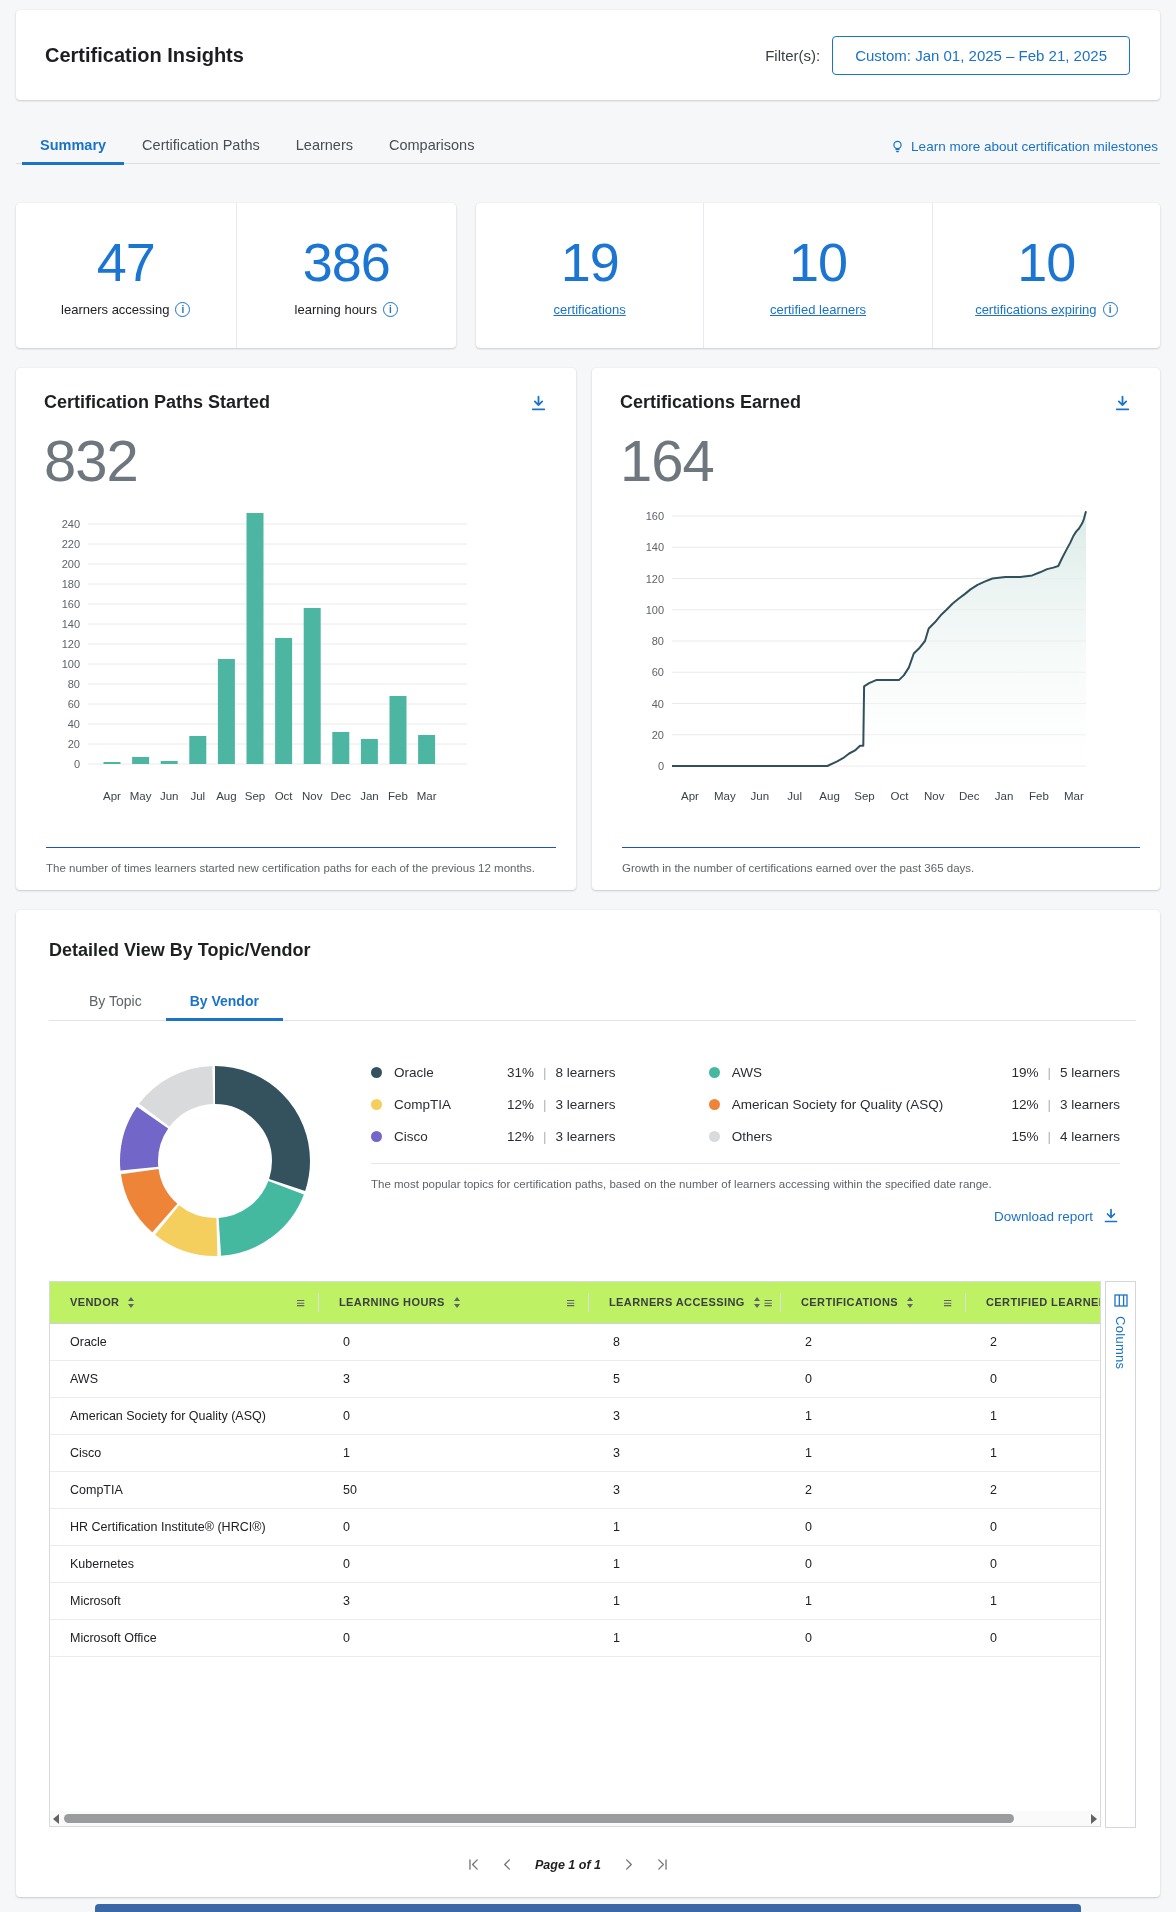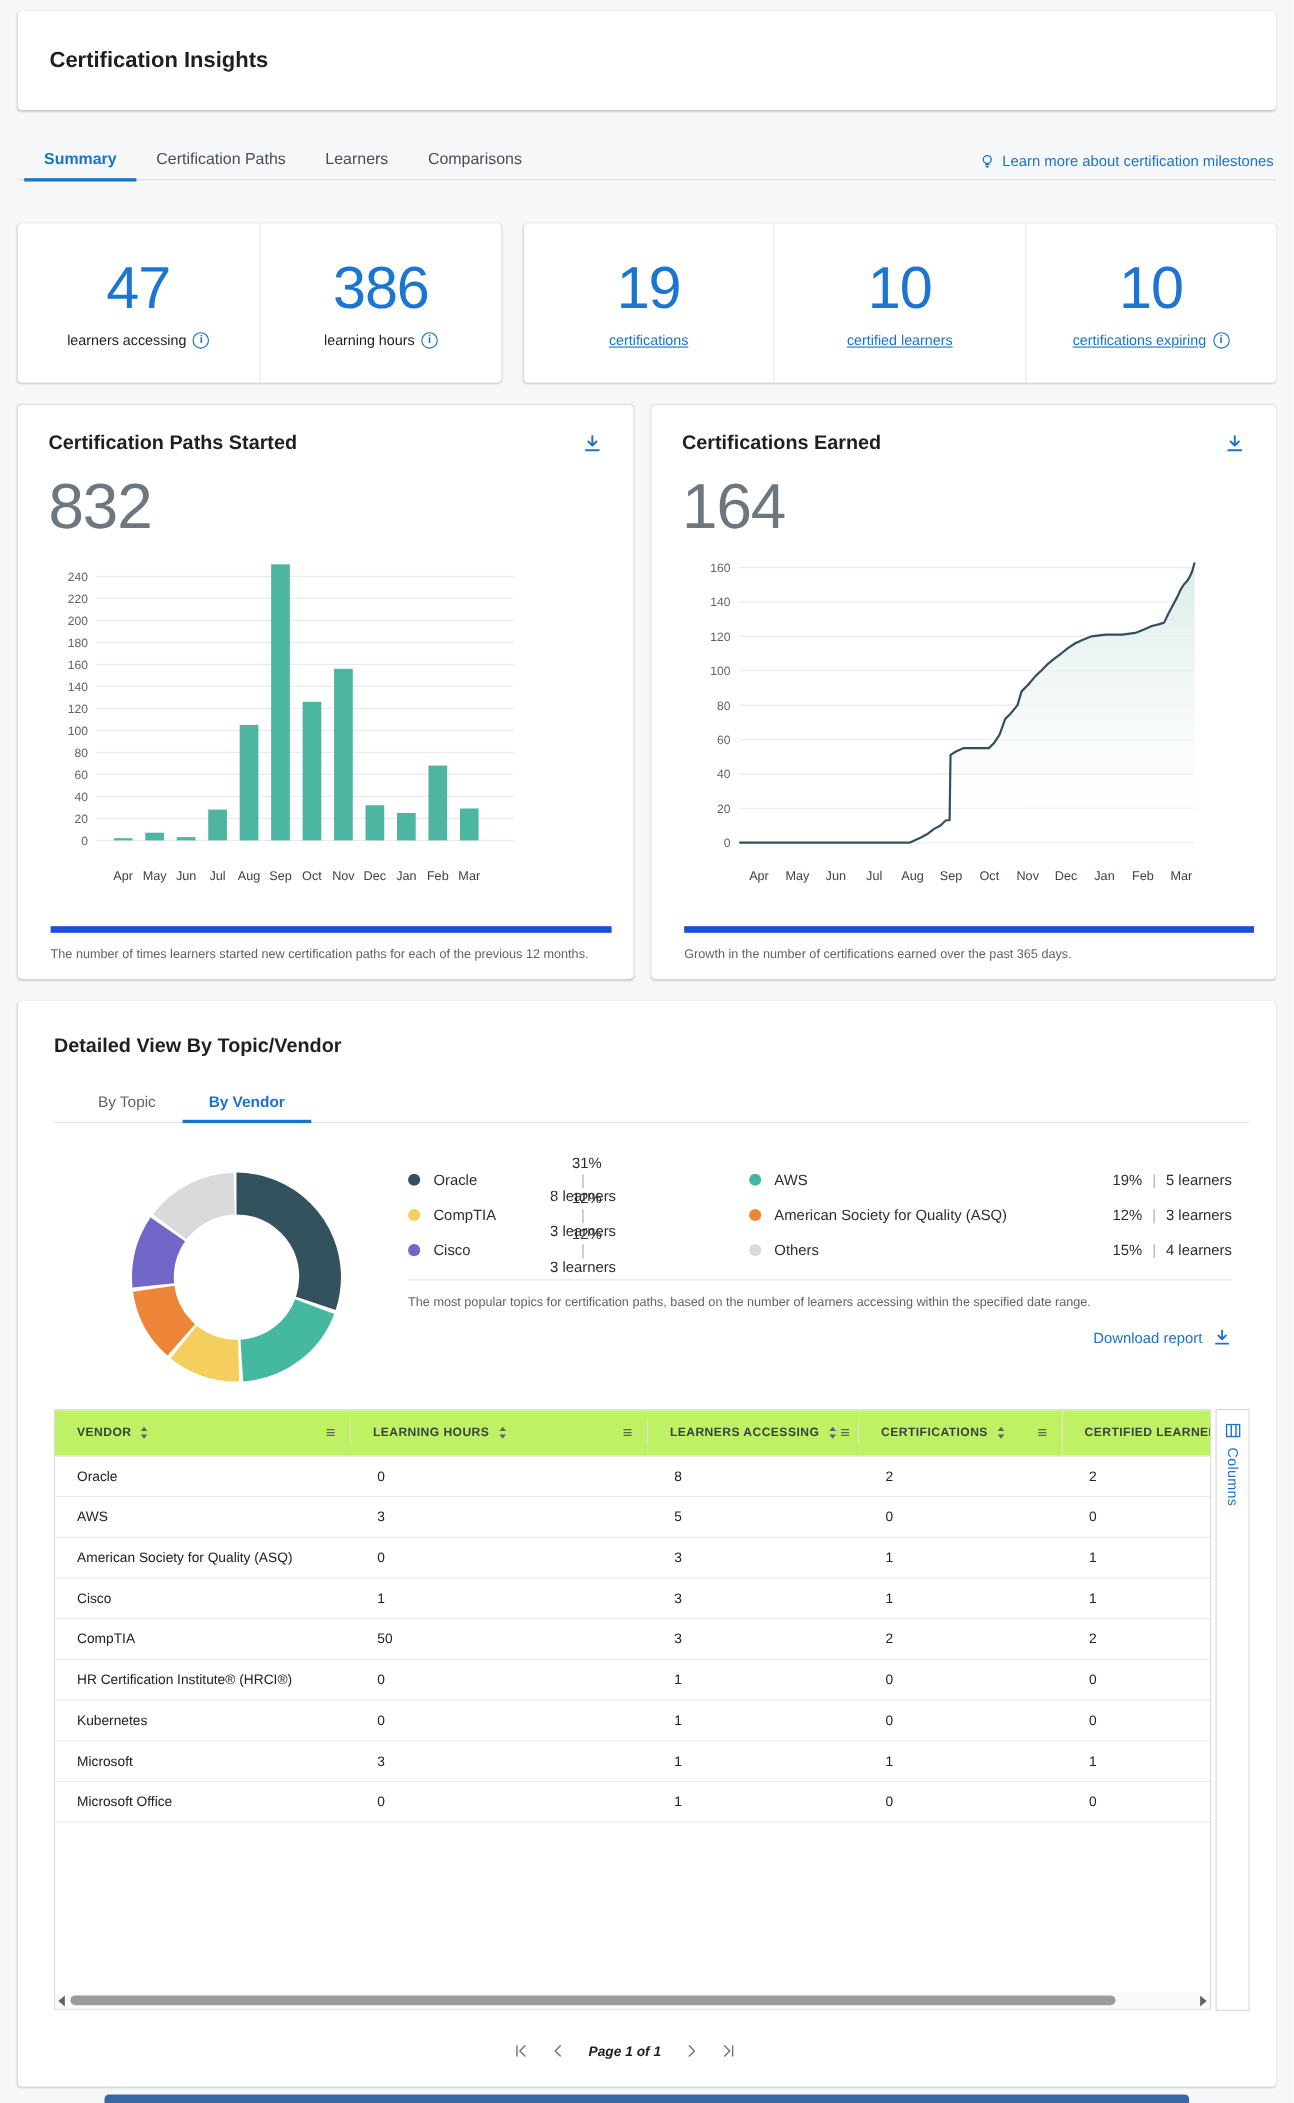--- a/index.html
+++ b/index.html
@@ -51,41 +51,41 @@
   .chart-card { height:522px; position:relative; padding:24px 26px 0 28px; }
   .chart-card-1 { width:560px; }
   .chart-card-2 { width:568px; }
   .chart-head { display:flex; align-items:flex-start; justify-content:space-between; }
   .chart-title { font-size:18px; font-weight:700; color:#1d1f21; }
   .dl-btn { background:none; border:none; cursor:pointer; padding:2px; }
   .big-num { font-size:58px; color:#6e767e; font-weight:400; line-height:1; margin-top:14px; letter-spacing:-1px; }
   .chart-svg { display:block; margin-top:16px; }
   .chart-foot {
     position:absolute; left:30px; right:20px; bottom:16px;
-    border-top:6px solid #1d4ed8; padding-top:14px; font-size:11.5px; color:#5f6368;
+    border-top:1px solid #1d4ed8; padding-top:14px; font-size:11.5px; color:#5f6368;
   }
   
   .detail-card { margin-top:20px; width:1144px; min-height:987px; padding:30px 24px 24px 33px; position:relative; }
   .detail-title { font-size:18px; font-weight:700; color:#1d1f21; }
   .sub-tabs { display:flex; margin-top:26px; border-bottom:1px solid #e3e4e6; height:34px; }
   .sub-tab { position:relative; padding:0 24px; font-size:14px; color:#5f6368; line-height:28px; cursor:pointer; }
   .sub-tab.first { margin-left:16px; }
   .sub-tab.active { color:#1a73c8; font-weight:700; }
   .sub-tab.active::after { content:""; position:absolute; left:0; right:0; bottom:-1px; height:3px; background:#1a73c8; }
   .detail-body { display:flex; margin-top:40px; }
   .donut-wrap { width:200px; height:200px; margin-left:66px; flex:none; }
   .legend-col { flex:1; margin-left:56px; margin-right:16px; }
   .legend-grid { display:grid; grid-template-columns:auto auto; column-gap:44px; row-gap:10px; }
   .legend-item { display:flex; align-items:center; height:22px; }
   .legend-dot { width:11px; height:11px; border-radius:50%; flex:none; margin-right:12px; }
   .legend-label { font-size:13.5px; color:#2b2e31; }
   .li-c1 .legend-label { width:88px; }
   .li-c2 .legend-label { flex:1; }
   .legend-val { display:flex; align-items:center; font-size:13.5px; color:#2b2e31; }
-  .li-c1 .legend-val { margin-left:18px;flex-direction:column; }
+  .li-c1 .legend-val { margin-left:18px; }
   .li-c2 .legend-val { margin-left:12px; }
   .legend-pct { width:34px; text-align:right; }
   .legend-pipe { color:#aeb3b8; margin:0 9px; }
   .legend-divider { border-top:1px solid #e6e7e9; margin-top:16px; }
   .legend-caption { margin-top:14px; font-size:11.5px; color:#5f6368; }
   .download-row { margin-top:17px; display:flex; justify-content:flex-end; align-items:center; gap:9px; }
   .download-link { color:#1a73c8; font-size:13.5px; cursor:pointer; }
   
   .table-zone { position:relative; margin-top:20px; width:1052px; }
   .tbl-viewport { position:relative; border:1px solid #d8dadd; height:546px; overflow:hidden; background:#fff; }
@@ -124,20 +124,24 @@
   .footer-bar { position:absolute; left:95px; right:95px; bottom:0; height:8px; background:#3a67a6; border-radius:4px 4px 0 0; }
   svg text { font-family:"Liberation Sans", sans-serif; }
 </style>
 </head>
 <body>
 
 <div class="wrap">
 
   <div class="card header-card">
     <div class="page-title">Certification Insights</div>
+    <div class="filter-zone">
+      <span class="filter-label">Filter(s):</span>
+      <button class="filter-btn">Custom: Jan 01, 2025 – Feb 21, 2025</button>
+    </div>
   </div>
 
   <div class="nav-row">
     <span id="nav-tabs" style="display:flex;">
         <span class="nav-tab first active">Summary</span>
         <span class="nav-tab">Certification Paths</span>
         <span class="nav-tab">Learners</span>
         <span class="nav-tab">Comparisons</span>
       </span>
     <span class="learn-more">

